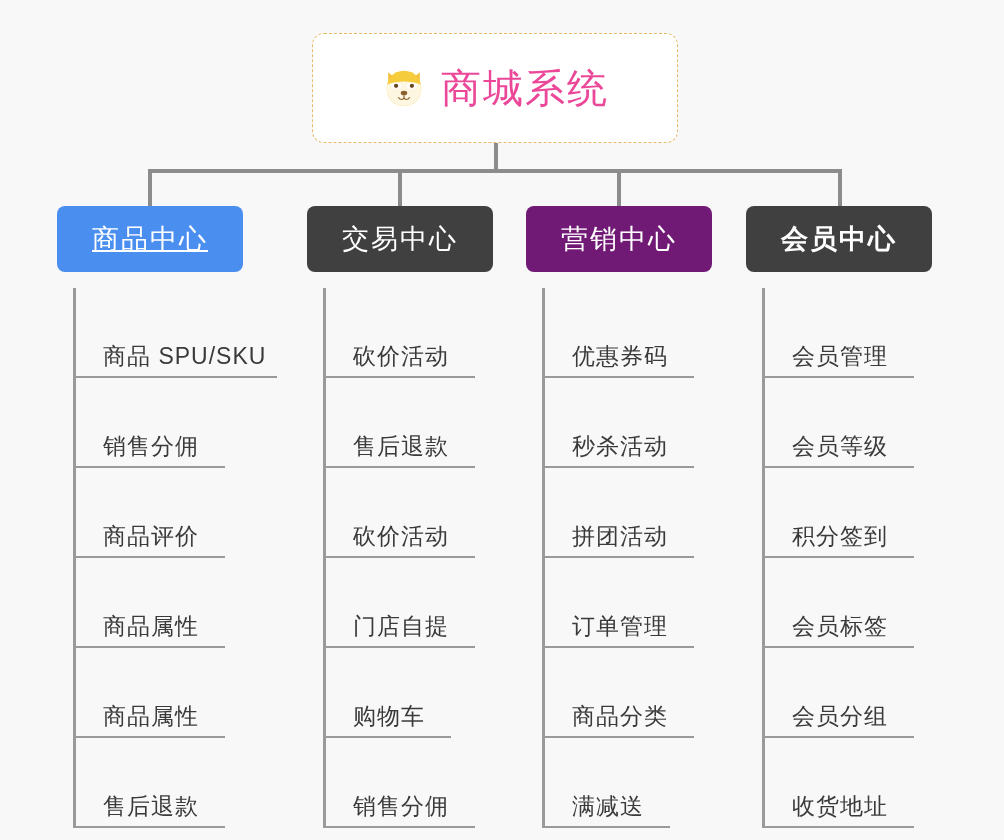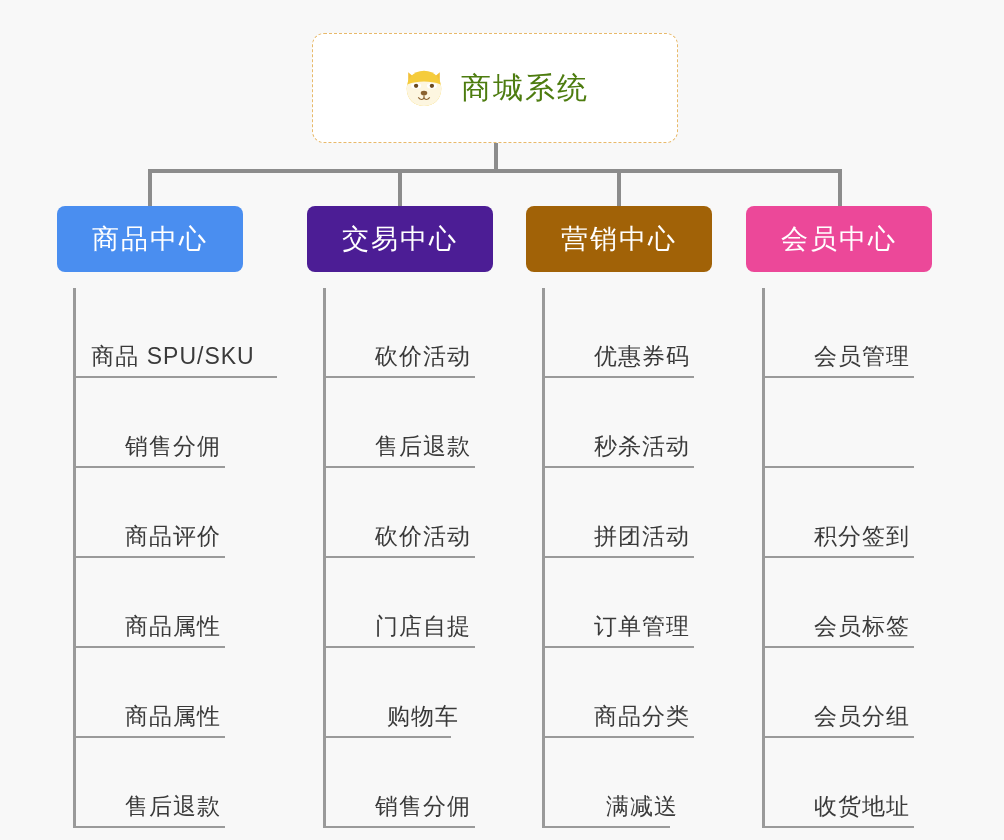--- a/index.html
+++ b/index.html
@@ -36,22 +36,22 @@
     justify-content: center;
     gap: 14px;
   }
   .root-icon {
     width: 46px;
     height: 46px;
     flex: 0 0 auto;
     display: block;
   }
   .root-title {
-    font-size: 30px;
-    color: #4d7c0f;
+    font-size: 40px;
+    color: #ec4899;
     letter-spacing: 2px;
     line-height: 1;
     white-space: nowrap;
   }
 
   
   .conn {
     position: absolute;
     background: #8c8c8c;
   }
@@ -104,21 +104,20 @@
     width: 3px;
     background: #9a9a9a;
   }
 
   .item {
     position: relative;
     height: 90px;
     box-sizing: border-box;
     display: flex;
     align-items: flex-end;
-    justify-content: center;
   }
   .item-label {
     position: relative;
     display: inline-block;
     margin-left: 46px;
     padding-bottom: 6px;
     font-size: 23px;
     color: #3a3a3a;
     white-space: nowrap;
     letter-spacing: 1px;
@@ -159,21 +158,21 @@
   <div class="conn conn-bus"></div>
   <div id="drops">
       <div class="conn conn-drop" style="left: 148px;"></div>
       <div class="conn conn-drop" style="left: 398px;"></div>
       <div class="conn conn-drop" style="left: 617px;"></div>
       <div class="conn conn-drop" style="left: 838px;"></div>
     </div>
 
   <div id="columns-host">
       <div class="column" style="left: 57px; width: 186px;">
-        <div class="col-header" style="background: rgb(74, 142, 240);">商品中心</div>
+        <div class="col-header" style="background: rgb(74, 142, 240); text-decoration: underline;">商品中心</div>
         <div class="col-body">
           <div class="spine"></div>
           <div class="item">
             <span class="item-label">商品 SPU/SKU</span>
             <div class="item-rule" style="width: 204px;"></div>
           </div>
           <div class="item">
             <span class="item-label">销售分佣</span>
             <div class="item-rule" style="width: 152px;"></div>
           </div>
@@ -189,21 +188,21 @@
             <span class="item-label">商品属性</span>
             <div class="item-rule" style="width: 152px;"></div>
           </div>
           <div class="item">
             <span class="item-label">售后退款</span>
             <div class="item-rule" style="width: 152px;"></div>
           </div>
         </div>
       </div>
       <div class="column" style="left: 307px; width: 186px;">
-        <div class="col-header" style="background: #4c1d95;">交易中心</div>
+        <div class="col-header" style="background: #404040;">交易中心</div>
         <div class="col-body">
           <div class="spine"></div>
           <div class="item">
             <span class="item-label">砍价活动</span>
             <div class="item-rule" style="width: 152px;"></div>
           </div>
           <div class="item">
             <span class="item-label">售后退款</span>
             <div class="item-rule" style="width: 152px;"></div>
           </div>
@@ -219,21 +218,21 @@
             <span class="item-label">购物车</span>
             <div class="item-rule" style="width: 128px;"></div>
           </div>
           <div class="item">
             <span class="item-label">销售分佣</span>
             <div class="item-rule" style="width: 152px;"></div>
           </div>
         </div>
       </div>
       <div class="column" style="left: 526px; width: 186px;">
-        <div class="col-header" style="background: #a16207;">营销中心</div>
+        <div class="col-header" style="background: #701a75;">营销中心</div>
         <div class="col-body">
           <div class="spine"></div>
           <div class="item">
             <span class="item-label">优惠券码</span>
             <div class="item-rule" style="width: 152px;"></div>
           </div>
           <div class="item">
             <span class="item-label">秒杀活动</span>
             <div class="item-rule" style="width: 152px;"></div>
           </div>
@@ -249,28 +248,29 @@
             <span class="item-label">商品分类</span>
             <div class="item-rule" style="width: 152px;"></div>
           </div>
           <div class="item">
             <span class="item-label">满减送</span>
             <div class="item-rule" style="width: 128px;"></div>
           </div>
         </div>
       </div>
       <div class="column" style="left: 746px; width: 186px;">
-        <div class="col-header" style="background: #ec4899;">会员中心</div>
+        <div class="col-header" style="background: #404040; font-weight: bold;">会员中心</div>
         <div class="col-body">
           <div class="spine"></div>
           <div class="item">
             <span class="item-label">会员管理</span>
             <div class="item-rule" style="width: 152px;"></div>
           </div>
           <div class="item">
+            <span class="item-label">会员等级</span>
             <div class="item-rule" style="width: 152px;"></div>
           </div>
           <div class="item">
             <span class="item-label">积分签到</span>
             <div class="item-rule" style="width: 152px;"></div>
           </div>
           <div class="item">
             <span class="item-label">会员标签</span>
             <div class="item-rule" style="width: 152px;"></div>
           </div>

